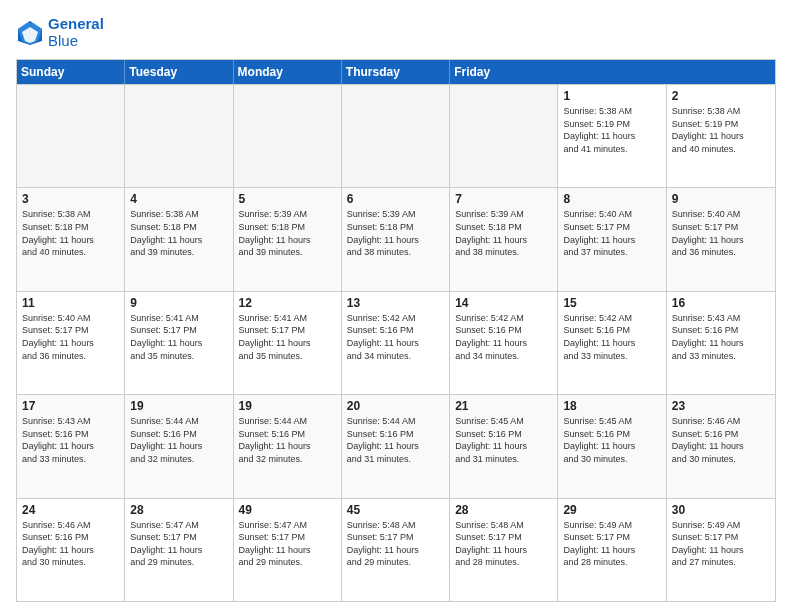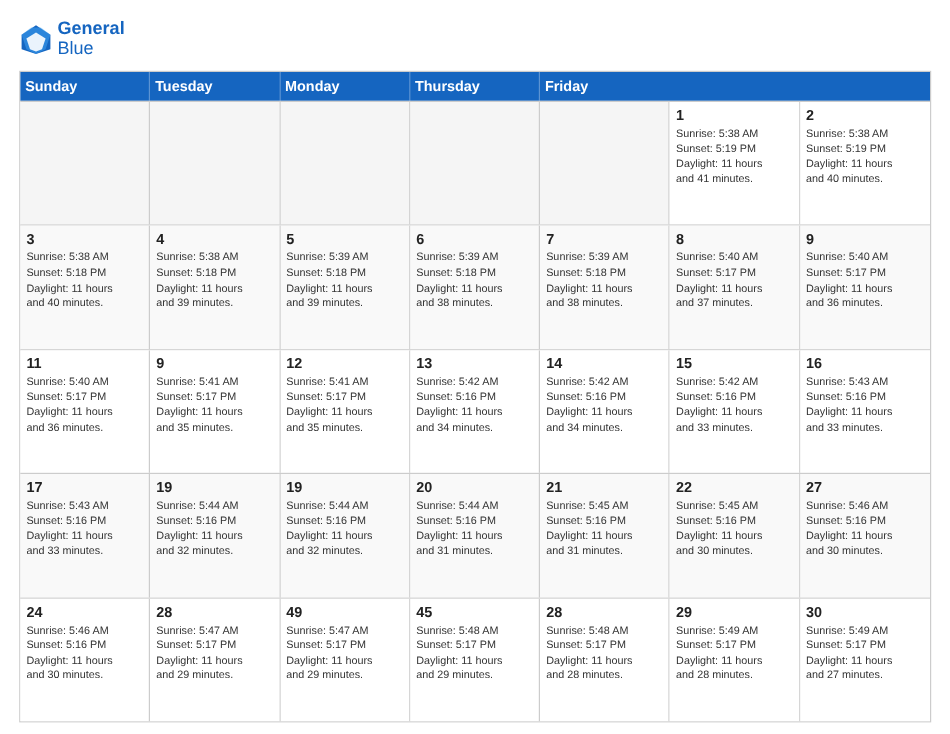--- a/index.html
+++ b/index.html
@@ -283,28 +283,28 @@
 and 31 minutes.</div>
           </div>
           <div class="cal-cell alt">
             <div class="day-num">21</div>
             <div class="cell-info" style="white-space: pre-line;">Sunrise: 5:45 AM
 Sunset: 5:16 PM
 Daylight: 11 hours
 and 31 minutes.</div>
           </div>
           <div class="cal-cell alt">
-            <div class="day-num">22</div>
+            <div class="day-num">18</div>
             <div class="cell-info" style="white-space: pre-line;">Sunrise: 5:45 AM
 Sunset: 5:16 PM
 Daylight: 11 hours
 and 30 minutes.</div>
           </div>
           <div class="cal-cell alt">
-            <div class="day-num">27</div>
+            <div class="day-num">23</div>
             <div class="cell-info" style="white-space: pre-line;">Sunrise: 5:46 AM
 Sunset: 5:16 PM
 Daylight: 11 hours
 and 30 minutes.</div>
           </div>
         </div>
         <div class="cal-row">
           <div class="cal-cell">
             <div class="day-num">24</div>
             <div class="cell-info" style="white-space: pre-line;">Sunrise: 5:46 AM

